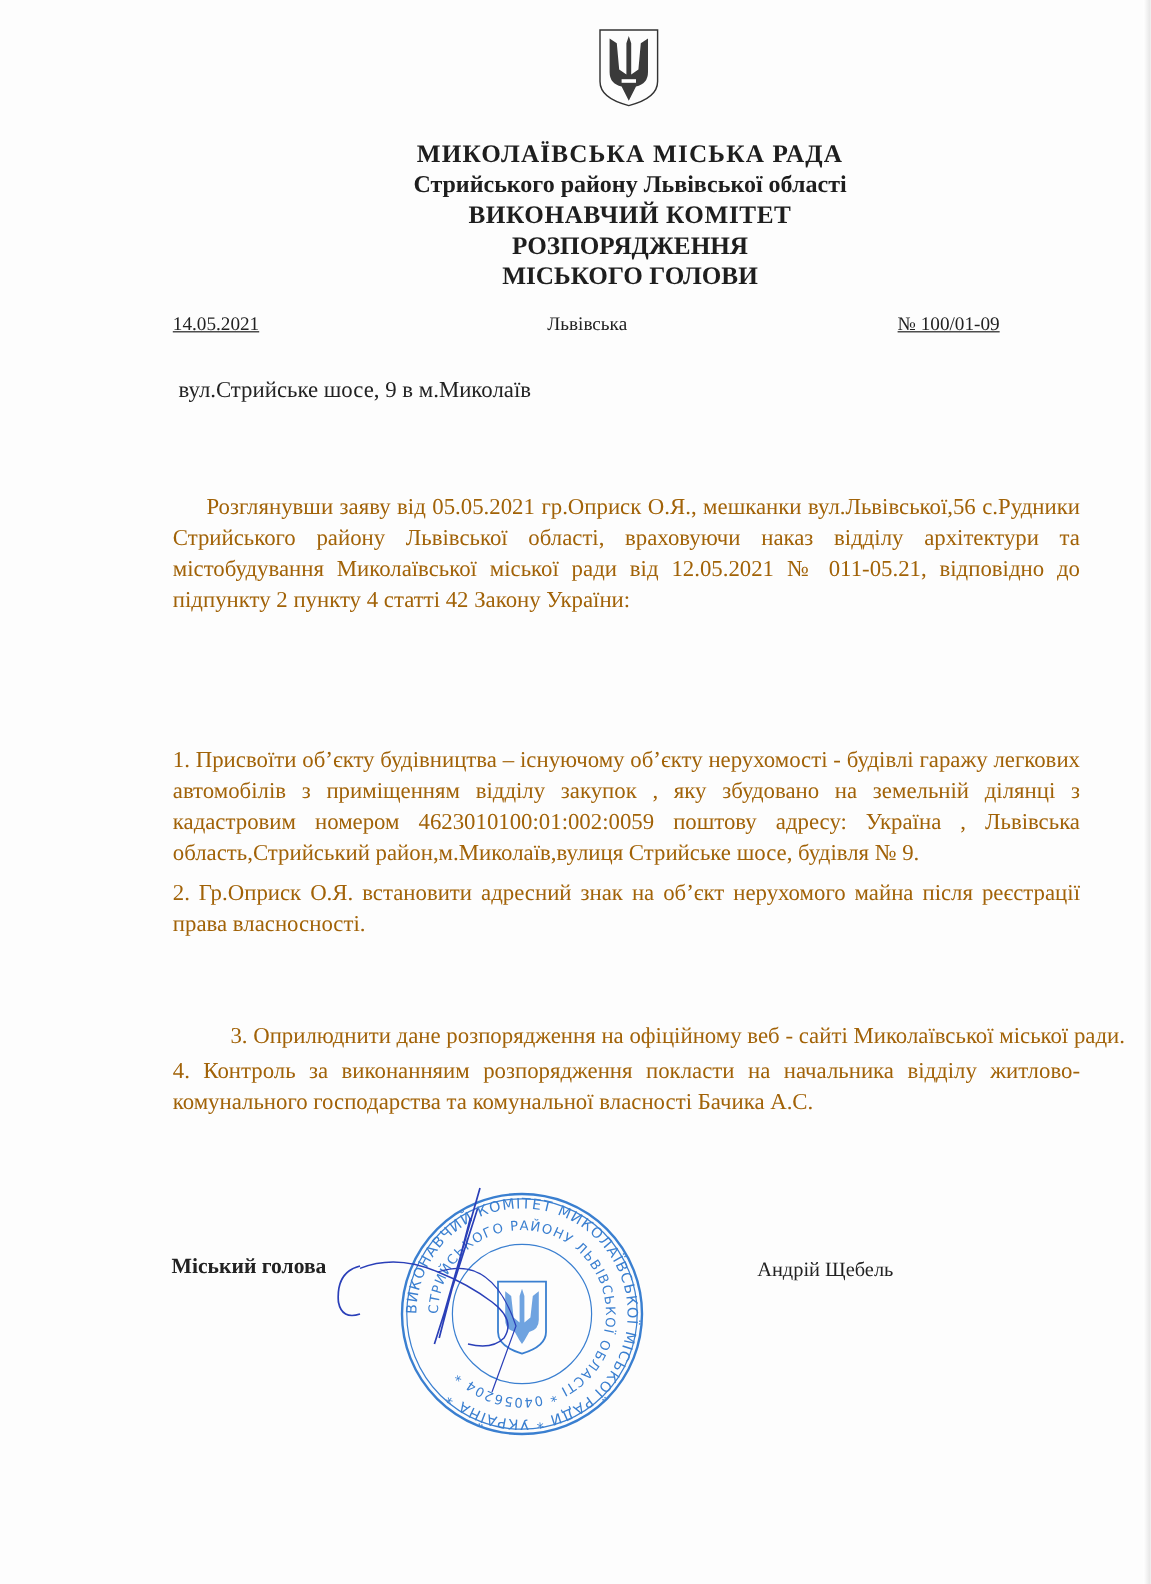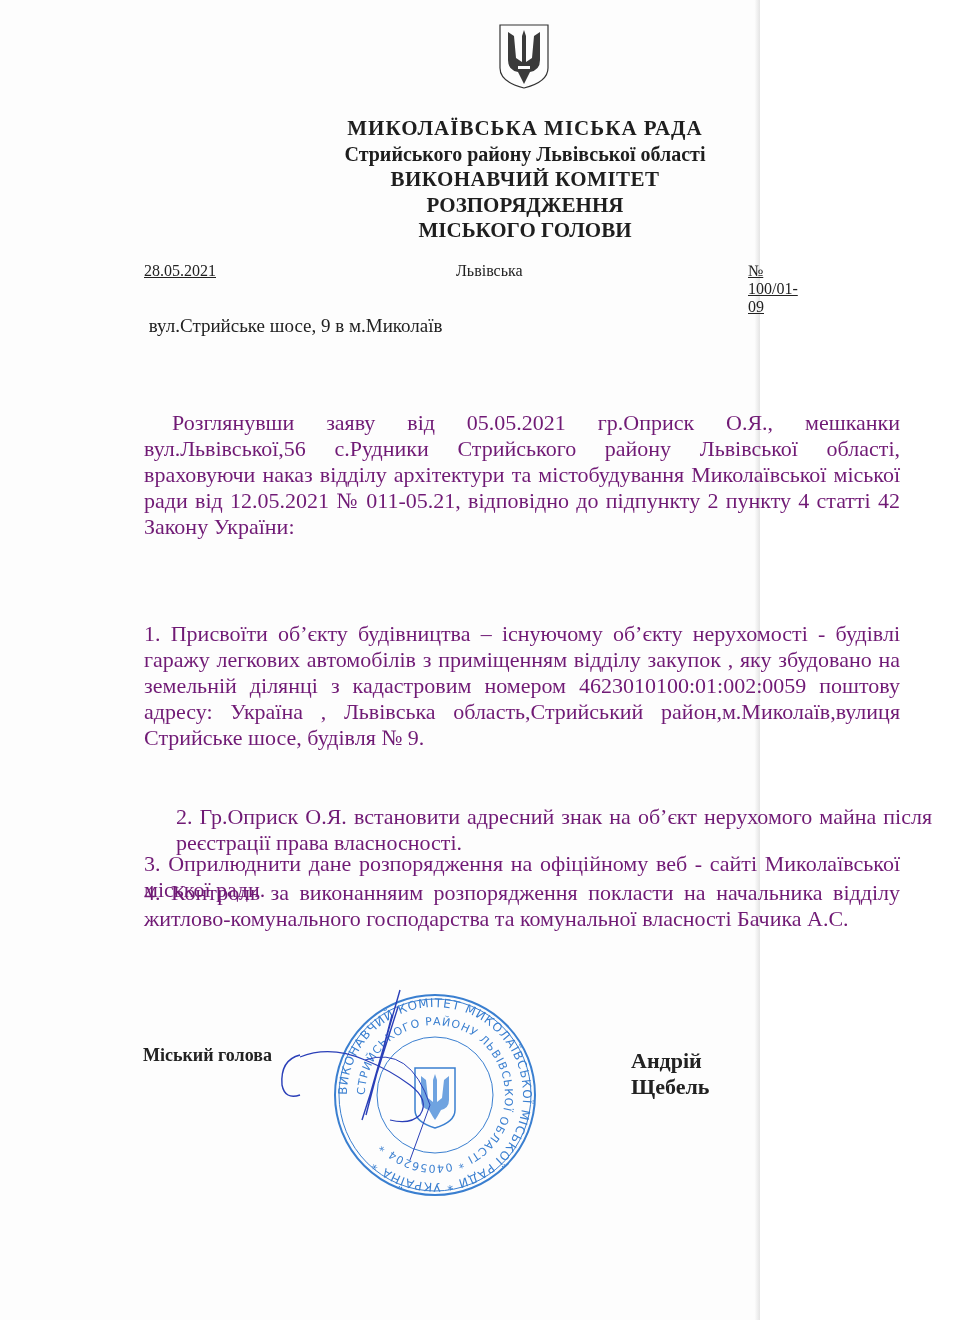--- a/index.html
+++ b/index.html
@@ -1,42 +1,42 @@
 <!DOCTYPE html>
 <html><head>
 <meta charset="utf-8">
 <style>
   html, body { margin: 0; padding: 0; background: #ffffff; }
   body { width: 959px; height: 1320px; position: relative; overflow: hidden;
          font-family: "Liberation Serif", "DejaVu Serif", serif; color: #222; }
-  .page { position: absolute; left: 0; top: 0; width: 760px; height: 1320px; background: #fdfdfd; }
+  .page { position: absolute; left: 0; top: 0; width: 959px; height: 1320px; background: #fdfdfd; }
   .edge { position: absolute; right: 0; top: 0; width: 6px; height: 1320px;
           background: linear-gradient(to right, #fff, #e4e4e4); }
   .crest { position: absolute; left: 496px; top: 22px; width: 56px; height: 68px; }
   .hdr { position: absolute; left: 0; width: 1050px; text-align: center; font-weight: bold;
          font-size: 21px; line-height: 26px; color: #1e1e1e; }
   .hdr.l1 { top: 115px; letter-spacing: 1px; }
   .hdr.l2 { top: 141px; font-size: 20px; }
   .hdr.l3 { top: 166px; letter-spacing: 0.5px; }
   .hdr.l4 { top: 192px; }
   .hdr.l5 { top: 217px; }
   .meta { position: absolute; top: 262px; font-size: 16px; color: #222; }
   .meta.date { left: 144px; text-decoration: underline; }
   .meta.city { left: 456px; }
   .meta.num { left: 748px; text-decoration: underline; font-family: Liberation Serif, serif; }
   .subject { position: absolute; left: 144px; top: 313px; font-size: 19px; line-height: 25px; }
-  .para { position: absolute; left: 144px; width: 756px; font-size: 22px; line-height: 26px;
-          text-align: justify; color: #701a75; }
+  .para { position: absolute; left: 144px; width: 756px; font-size: 19px; line-height: 26px;
+          text-align: justify; color: #a16207; }
   .p-intro { top: 410px; text-indent: 28px; }
   .p1 { top: 621px; font-family: Liberation Serif, serif; }
-  .p2 { top: 804px; margin-left: 32px; }
-  .p3 { top: 851px; }
+  .p2 { top: 732px; }
+  .p3 { top: 851px; margin-left: 48px; }
   .p4 { top: 880px; }
   .sig-title { position: absolute; left: 143px; top: 1045px; font-size: 18px; font-weight: bold; }
-  .sig-name { position: absolute; left: 631px; top: 1048px; font-size: 22px; font-weight: bold; }
+  .sig-name { position: absolute; left: 631px; top: 1048px; font-size: 17px; font-weight: normal; }
   .stamp { position: absolute; left: 330px; top: 990px; width: 210px; height: 210px; }
   .signature { position: absolute; left: 270px; top: 985px; width: 180px; height: 180px; }
 </style>
 </head>
 <body>
 
 <div class="page">
   <div class="edge"></div>
 
   <svg class="crest" viewBox="0 0 56 68">
@@ -44,21 +44,21 @@
     <path d="M28 8 L30 14 L30 40 L36 36 L38 14 L44 10 L44 38 Q44 48 34 50 L30 58 L28 62 L26 58 L22 50 Q12 48 12 38 L12 10 L18 14 L20 36 L26 40 L26 14 Z" fill="#3a3a3a"></path>
     <rect x="22" y="44" width="12" height="3" fill="#fff"></rect>
   </svg>
 
   <div class="hdr l1">МИКОЛАЇВСЬКА  МІСЬКА  РАДА</div>
   <div class="hdr l2">Стрийського району Львівської області</div>
   <div class="hdr l3">ВИКОНАВЧИЙ  КОМІТЕТ</div>
   <div class="hdr l4">РОЗПОРЯДЖЕННЯ</div>
   <div class="hdr l5">МІСЬКОГО ГОЛОВИ</div>
 
-  <div class="meta date">28.05.2021</div>
+  <div class="meta date">14.05.2021</div>
   <div class="meta city">Львівська</div>
   <div class="meta num">№ 100/01-09</div>
 
   <div class="subject">
     <div style="white-space:pre;"> вул.Стрийське шосе, 9 в м.Миколаїв</div>
   </div>
 
   <div class="para p-intro">Розглянувши заяву від 05.05.2021 гр.Оприск О.Я., мешканки вул.Львівської,56 с.Рудники Стрийського району Львівської області, враховуючи наказ відділу архітектури та містобудування Миколаївської міської ради від 12.05.2021 № 011-05.21, відповідно до підпункту 2 пункту 4 статті 42 Закону України:</div>
   <div class="para p1">1. Присвоїти об’єкту будівництва – існуючому об’єкту нерухомості - будівлі гаражу легкових автомобілів з приміщенням відділу закупок , яку збудовано на земельній ділянці з кадастровим номером 4623010100:01:002:0059 поштову адресу: Україна , Львівська область,Стрийський район,м.Миколаїв,вулиця Стрийське шосе, будівля № 9.</div>
   <div class="para p2">2. Гр.Оприск О.Я. встановити адресний знак на об’єкт нерухомого майна після реєстрації права власносності.</div>

